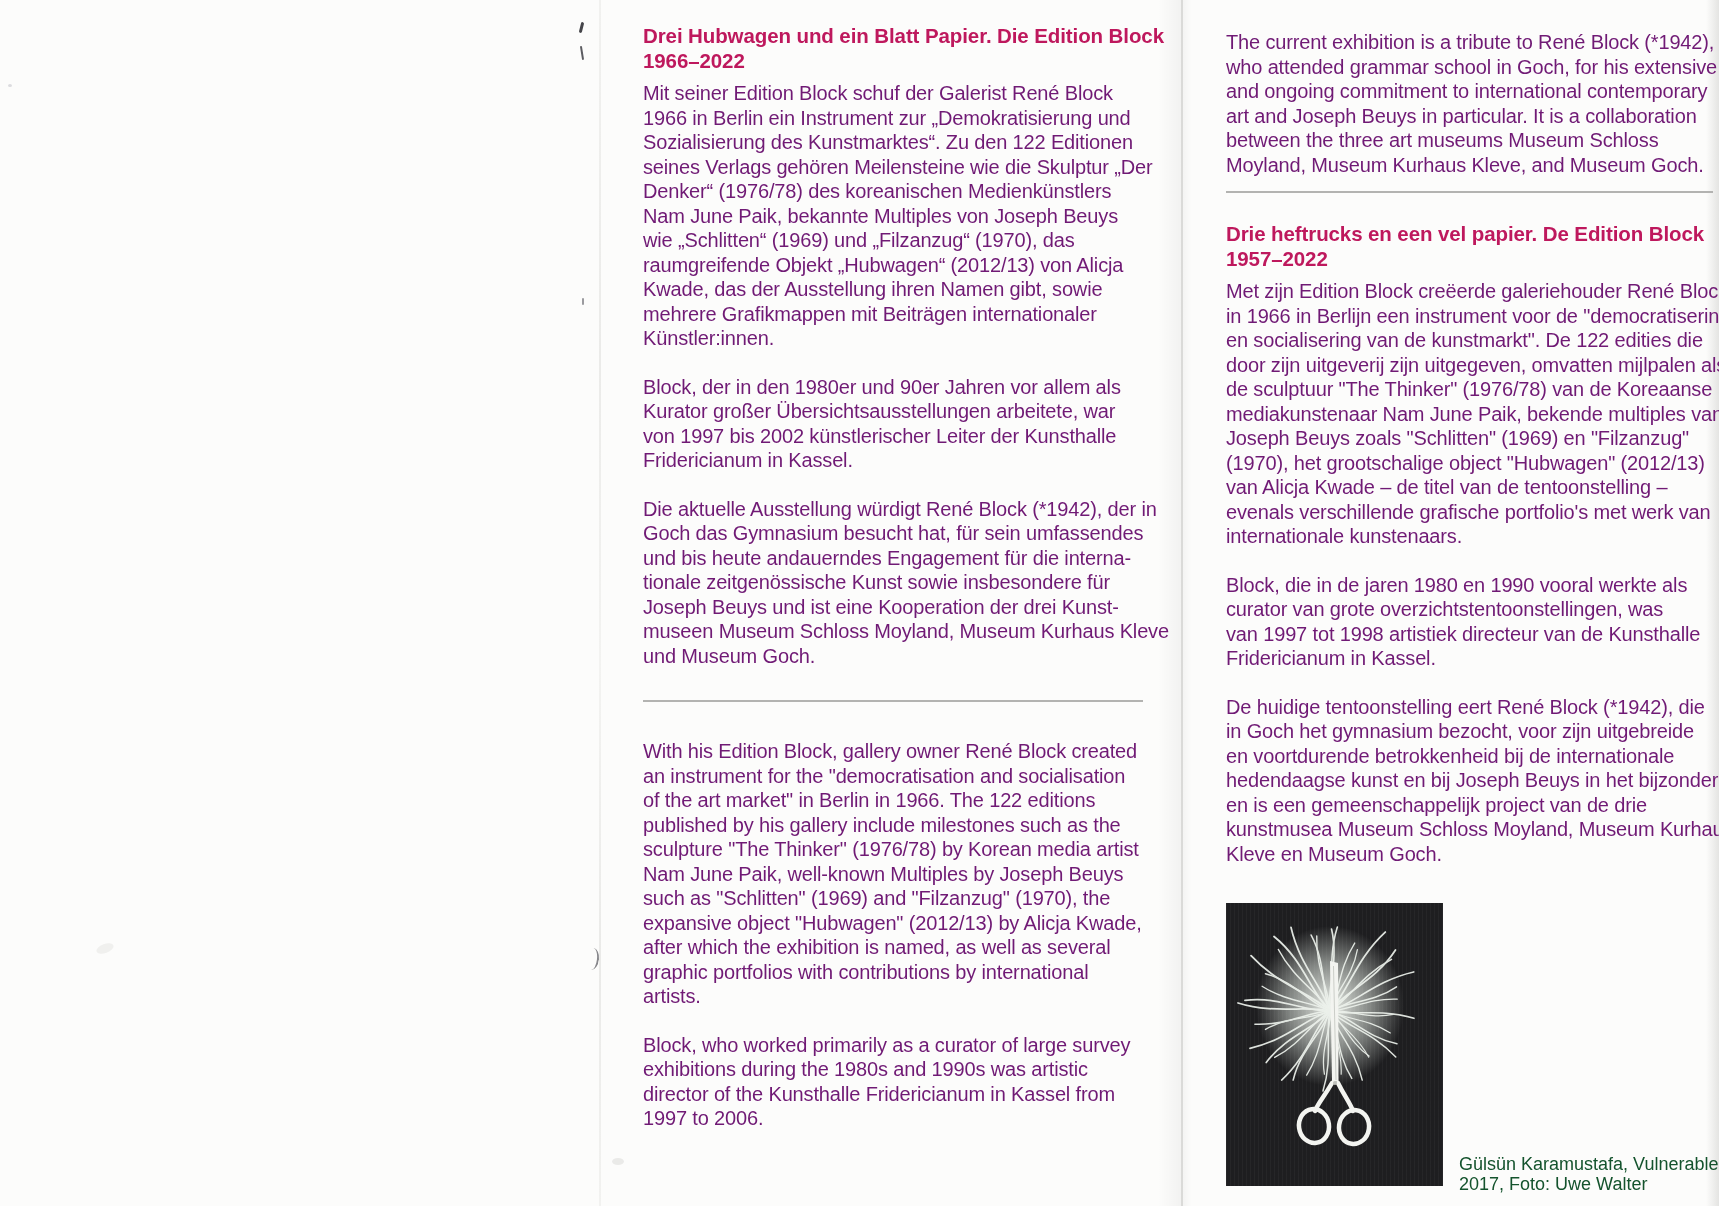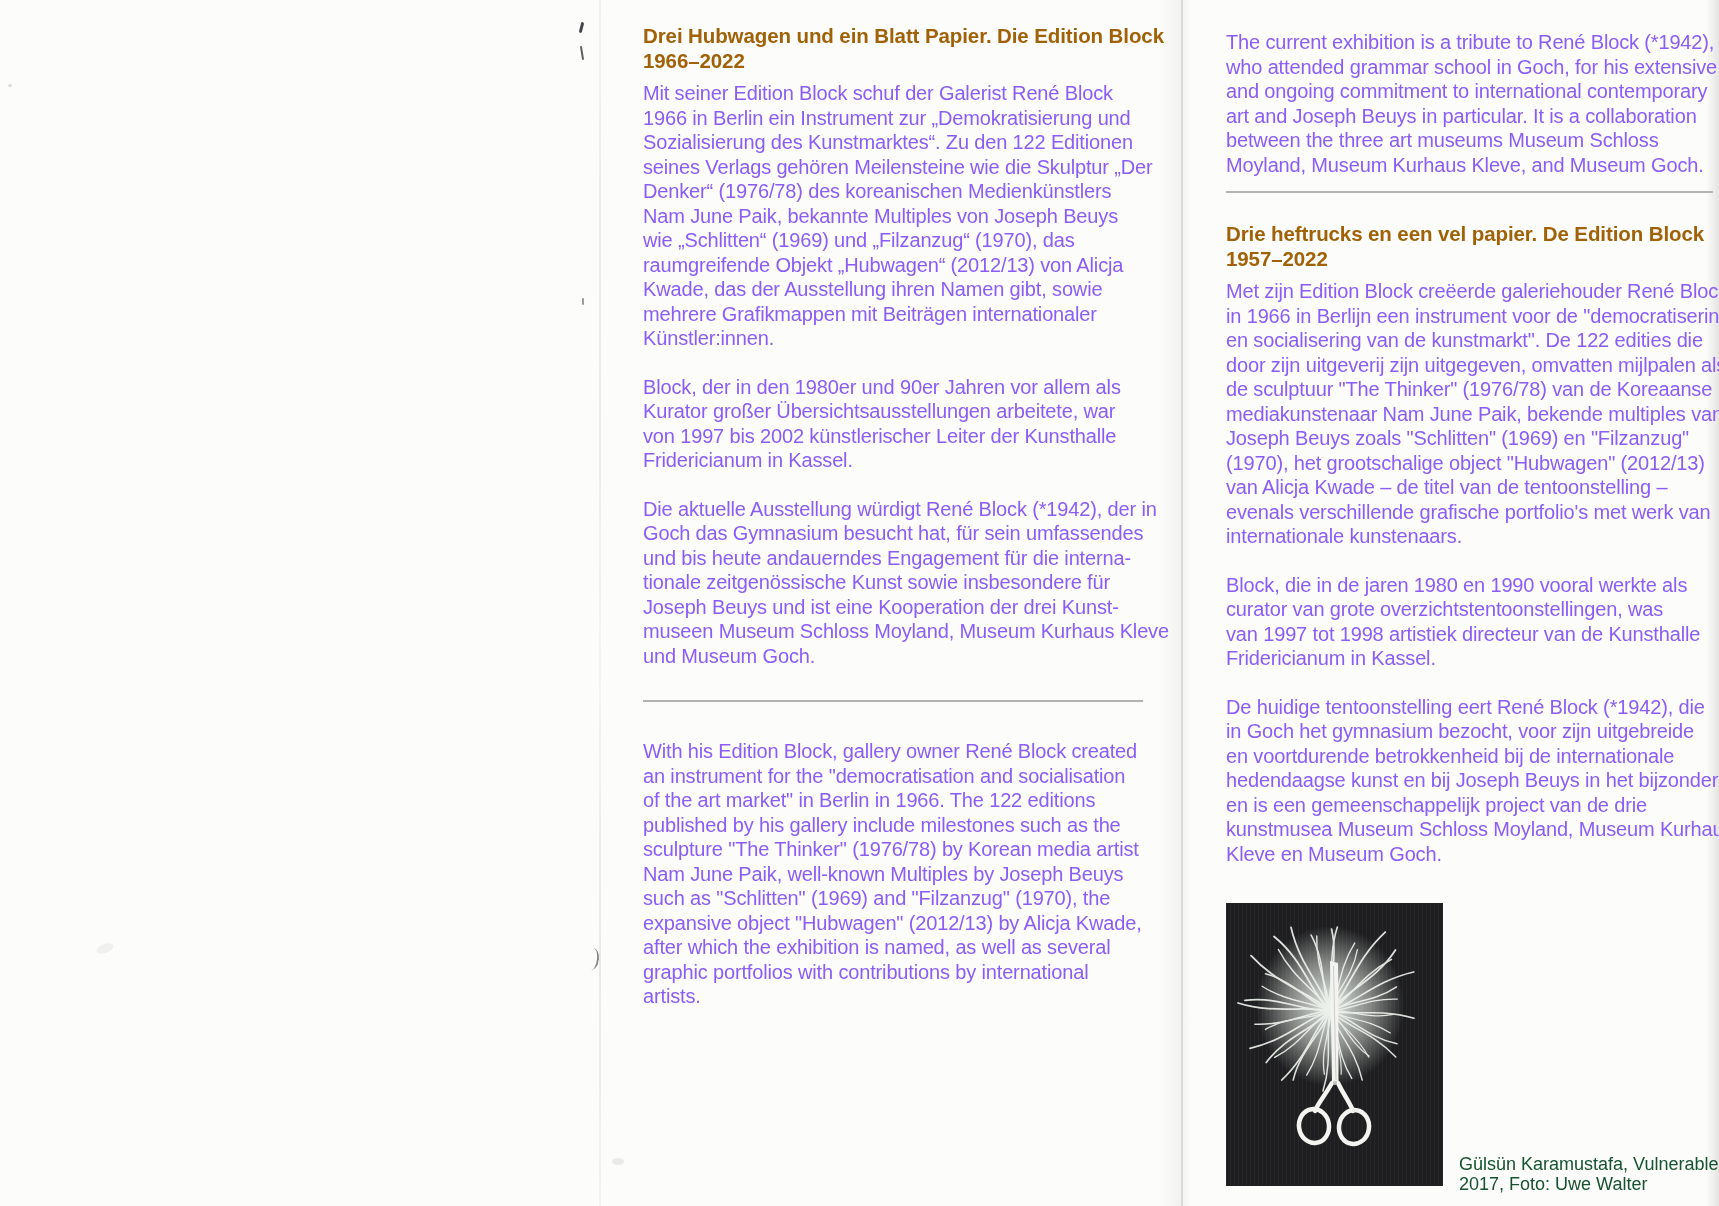--- a/index.html
+++ b/index.html
@@ -7,25 +7,25 @@
     width:1719px;height:1206px;position:relative;overflow:hidden;
     background:#fcfcfb;
     font-family:"Liberation Sans","DejaVu Sans",sans-serif;
     color:#46464a;
   }
   .col{position:absolute;}
   #col-middle{left:643px;top:24px;width:500px;}
   #col-right{left:1226px;top:30px;width:492px;}
   .bodytext{
     font-size:20px;line-height:24.5px;letter-spacing:-0.15px;
-    white-space:pre;margin:0;color:#8b5cf6;
+    white-space:pre;margin:0;color:#701a75;
   }
   .heading{
     font-size:20.5px;line-height:24.5px;letter-spacing:-0.1px;
-    font-weight:700;white-space:pre;margin:0;color:#a16207;
+    font-weight:700;white-space:pre;margin:0;color:#be185d;
   }
   .para{margin-top:24px;}
   .rule{border:none;border-top:2px solid #b3b3b1;height:0;margin:0;}
   #rule-middle{width:500px;margin-top:32px;}
   #rule-right{width:487px;margin-top:14px;}
   #sec-en{margin-top:37px;}
   #sec-nl{margin-top:29px;}
   .first-para{margin-top:8px;}
   #figure-wrap{position:relative;margin-top:37px;width:217px;height:283px;}
   #photo{
@@ -111,20 +111,24 @@
 an instrument for the "democratisation and socialisation
 of the art market" in Berlin in 1966. The 122 editions
 published by his gallery include milestones such as the
 sculpture "The Thinker" (1976/78) by Korean media artist
 Nam June Paik, well-known Multiples by Joseph Beuys
 such as "Schlitten" (1969) and "Filzanzug" (1970), the
 expansive object "Hubwagen" (2012/13) by Alicja Kwade,
 after which the exhibition is named, as well as several
 graphic portfolios with contributions by international
 artists.</p>
+    <p class="bodytext para">Block, who worked primarily as a curator of large survey
+exhibitions during the 1980s and 1990s was artistic
+director of the Kunsthalle Fridericianum in Kassel from
+1997 to 2006.</p>
   </div>
 </div>
 
 <div id="col-right" class="col">
   <p class="bodytext">The current exhibition is a tribute to René Block (*1942),
 who attended grammar school in Goch, for his extensive
 and ongoing commitment to international contemporary
 art and Joseph Beuys in particular. It is a collaboration
 between the three art museums Museum Schloss
 Moyland, Museum Kurhaus Kleve, and Museum Goch.</p>

